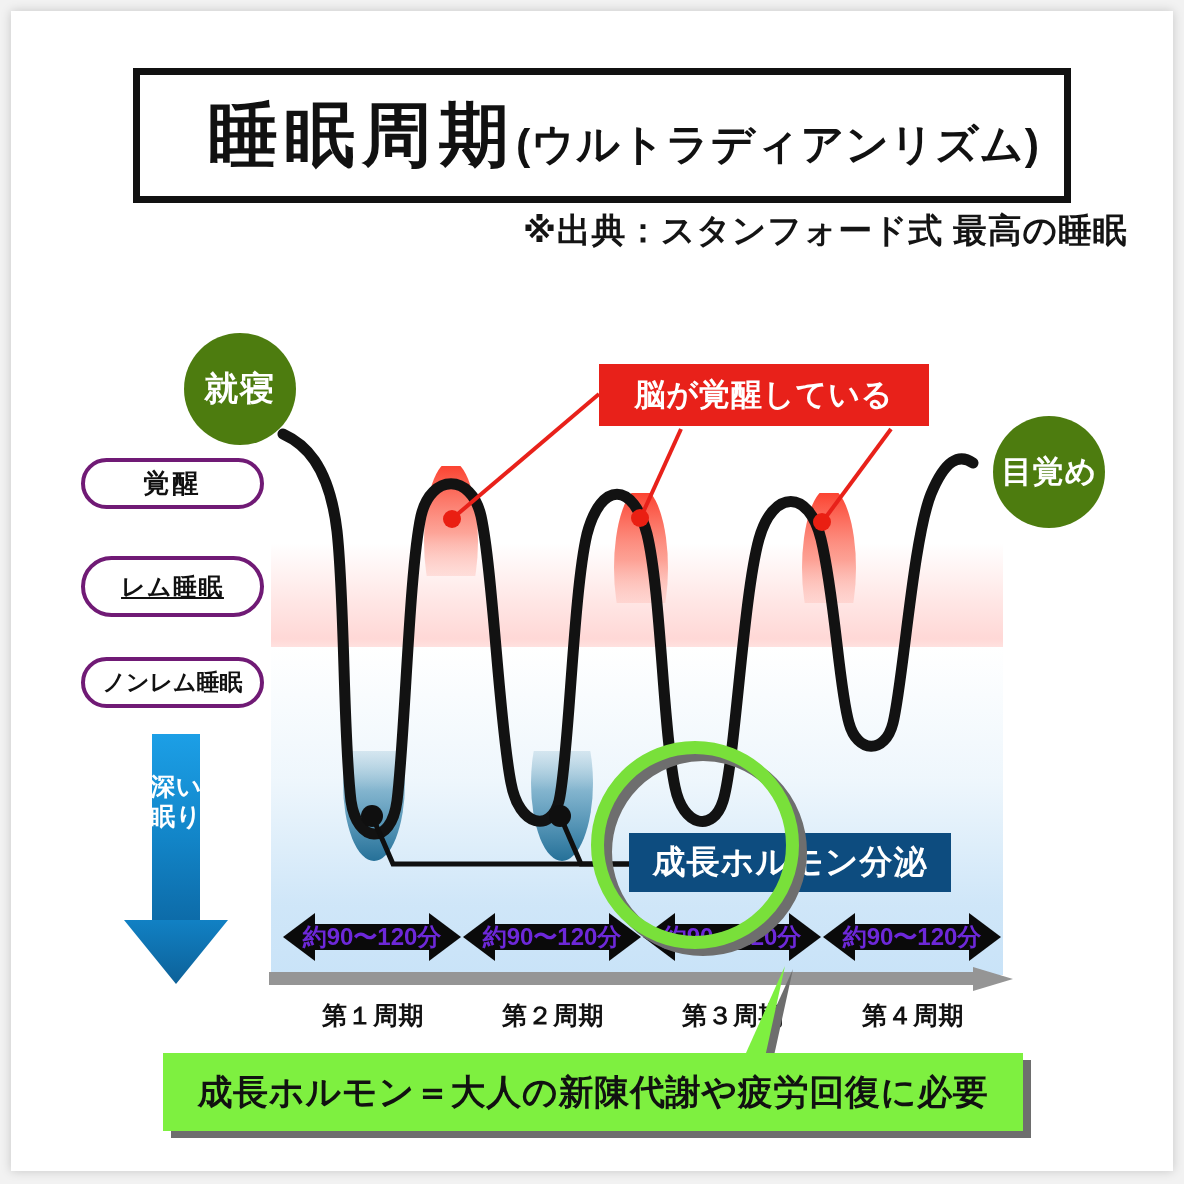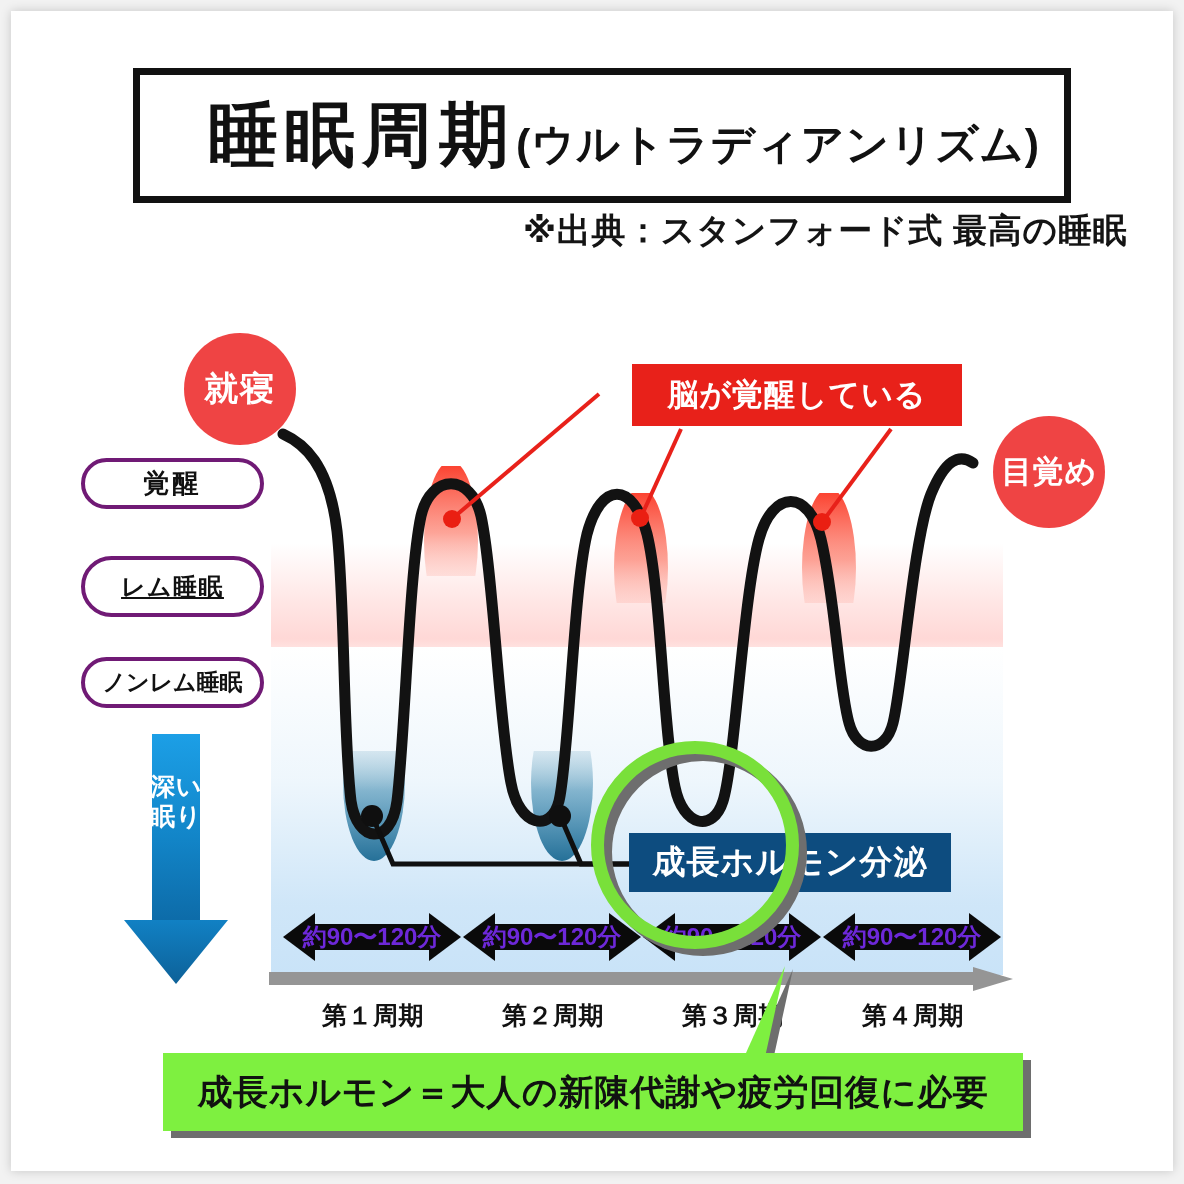--- a/index.html
+++ b/index.html
@@ -38,41 +38,41 @@
                   rgba(201,227,248,1) 100%);}
 
   
   .pill{position:absolute;border:4px solid #701a75;border-radius:40px;
         background:#fff;display:flex;align-items:center;justify-content:center;
         color:#111;font-weight:700;box-sizing:border-box;}
   #pill-awake{left:70px;top:447px;width:183px;height:51px;font-size:26px;letter-spacing:.12em;}
   #pill-rem  {left:70px;top:545px;width:183px;height:61px;font-size:24px;letter-spacing:.06em;text-decoration:underline;}
   #pill-nrem {left:70px;top:646px;width:183px;height:51px;font-size:23px;letter-spacing:0;}
 
-  .dot-circle{position:absolute;border-radius:50%;background:#ef4444;
+  .dot-circle{position:absolute;border-radius:50%;background:#4d7c0f;
         display:flex;align-items:center;justify-content:center;color:#fff;
         font-weight:700;}
   #circle-bed{left:173px;top:322px;width:112px;height:112px;font-size:34px;letter-spacing:.05em;}
   #circle-wake{left:982px;top:405px;width:112px;height:112px;font-size:31px;letter-spacing:.02em;}
 
   
   #deep-arrow{position:absolute;left:113px;top:723px;width:104px;height:250px;}
   #deep-arrow .shaft{position:absolute;left:28px;top:0;width:48px;height:188px;
         background:linear-gradient(to bottom,#1c9fe6 0%,#1285c8 55%,#0d6ba8 100%);}
   #deep-arrow .head{position:absolute;left:0;top:186px;width:104px;height:64px;
         background:linear-gradient(to bottom,#1181c4 0%,#0d6198 100%);
         clip-path:polygon(0 0,100% 0,50% 100%);}
   #deep-arrow .txt{position:absolute;left:0;top:38px;width:104px;
         color:#fff;font-weight:700;font-size:25px;text-align:center;
         line-height:1.18;letter-spacing:.02em;}
 
   
   #red-box{position:absolute;left:588px;top:353px;width:330px;height:62px;
         background:#e8211a;display:flex;align-items:center;justify-content:center;
-        color:#fff;font-weight:700;font-size:31px;letter-spacing:.03em;z-index:7;margin-left:33px;}
+        color:#fff;font-weight:700;font-size:31px;letter-spacing:.03em;z-index:7;}
   #blue-box{position:absolute;left:618px;top:822px;width:322px;height:59px;
         background:#0d4c7f;display:flex;align-items:center;justify-content:center;
         color:#fff;font-weight:700;font-size:33px;letter-spacing:.03em;z-index:6;}
 
   
   #ring-shadow{position:absolute;left:588px;top:737px;width:208px;height:208px;
         border:13px solid #6e6e6e;border-radius:50%;box-sizing:border-box;z-index:7;}
   #ring{position:absolute;left:580px;top:730px;width:208px;height:208px;
         border:13px solid #79e03a;border-radius:50%;box-sizing:border-box;z-index:8;}
 

